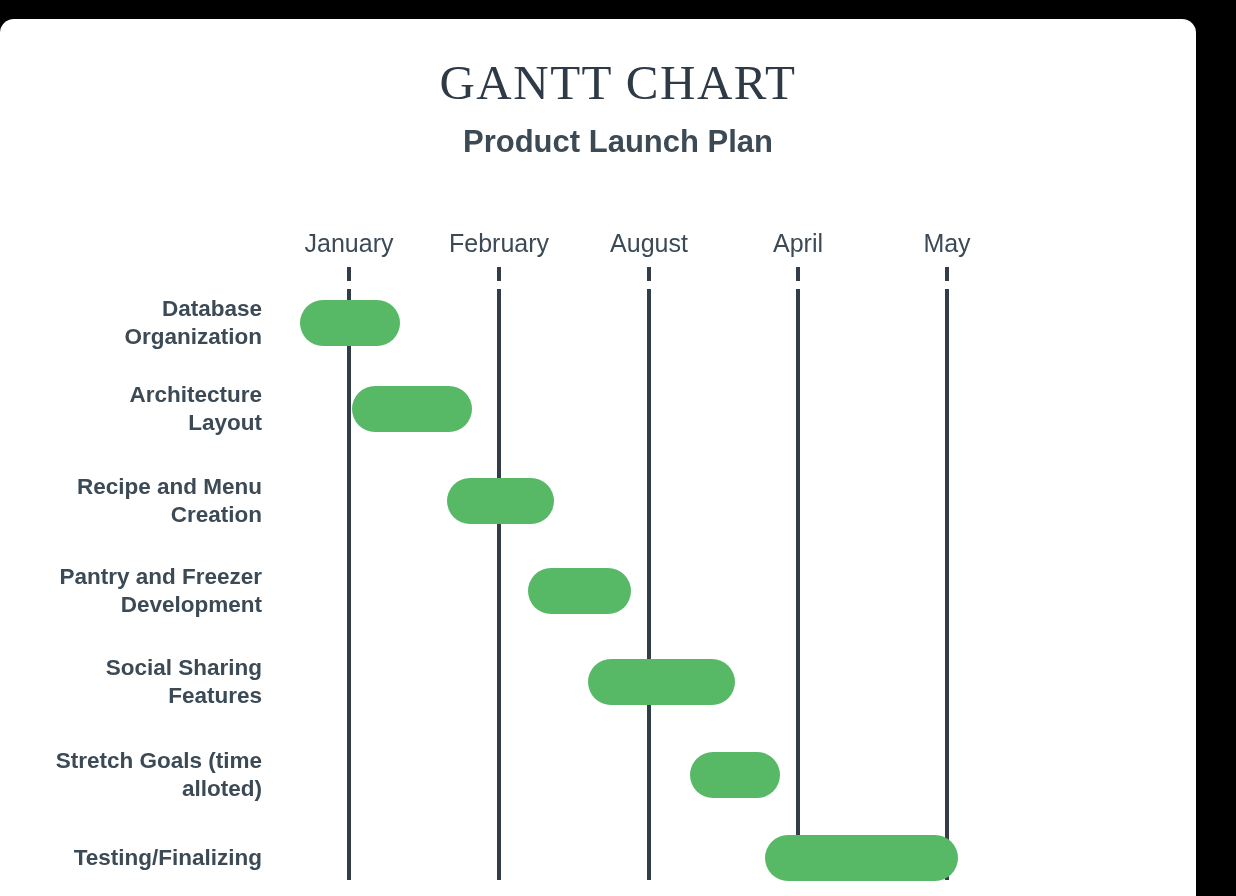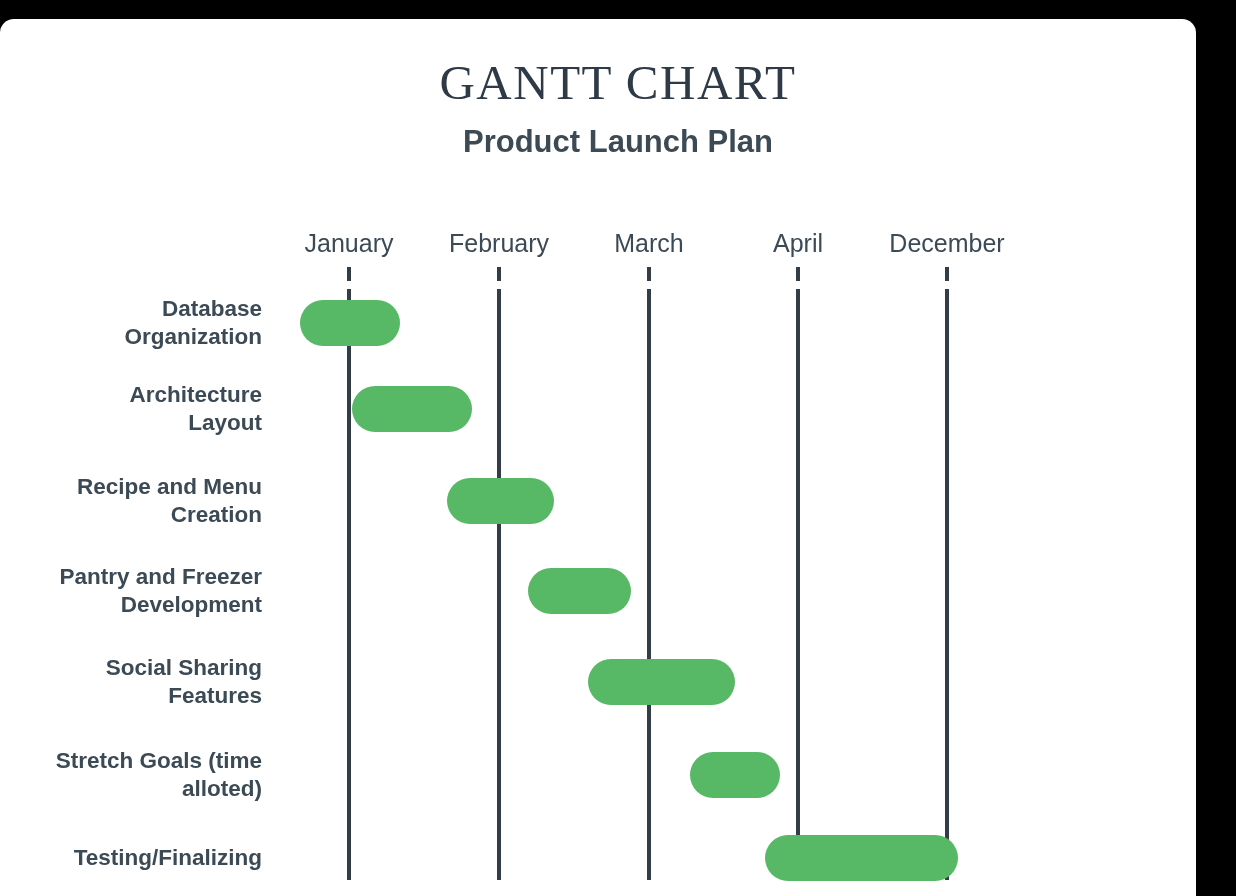--- a/index.html
+++ b/index.html
@@ -125,23 +125,23 @@
         <div class="gridline seg-top" style="left: 649px;"></div>
         <div class="gridline seg-main" style="left: 649px;"></div>
         <div class="gridline seg-top" style="left: 798px;"></div>
         <div class="gridline seg-main" style="left: 798px;"></div>
         <div class="gridline seg-top" style="left: 947px;"></div>
         <div class="gridline seg-main" style="left: 947px;"></div>
       </div>
     <div id="months-layer">
         <div class="month-label" style="left: 349px;">January</div>
         <div class="month-label" style="left: 499px;">February</div>
-        <div class="month-label" style="left: 649px;">March</div>
+        <div class="month-label" style="left: 649px;">August</div>
         <div class="month-label" style="left: 798px; text-align: right;">April</div>
-        <div class="month-label" style="left: 947px;">December</div>
+        <div class="month-label" style="left: 947px;">May</div>
       </div>
     <div id="labels-layer">
         <div class="row-label" style="top: 296px;">Database
 Organization</div>
         <div class="row-label" style="top: 382px;">Architecture
 Layout</div>
         <div class="row-label" style="top: 474px;">Recipe and Menu
 Creation</div>
         <div class="row-label" style="top: 564px;">Pantry and Freezer
 Development</div>

